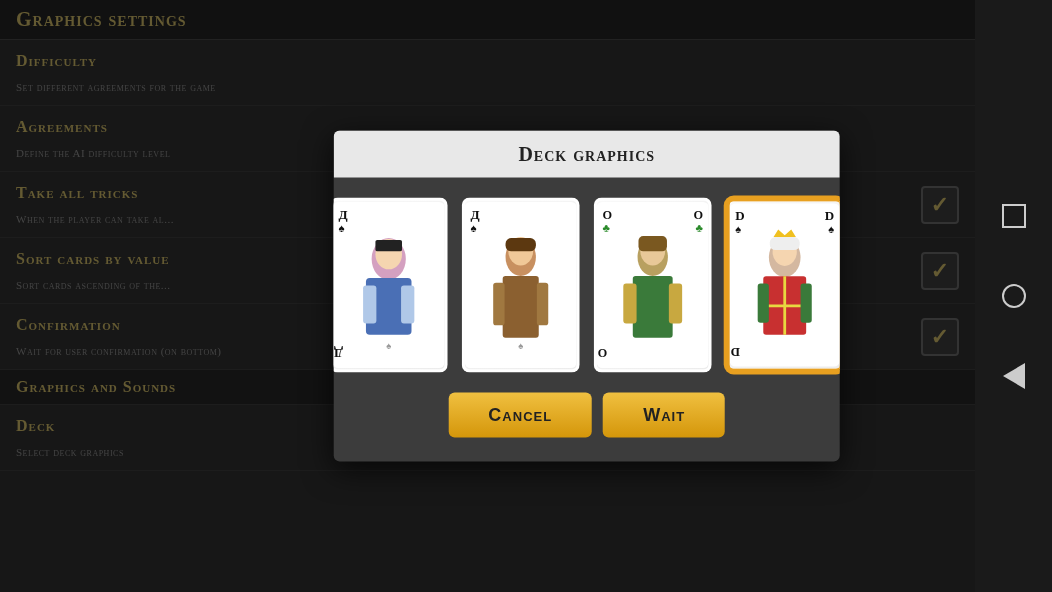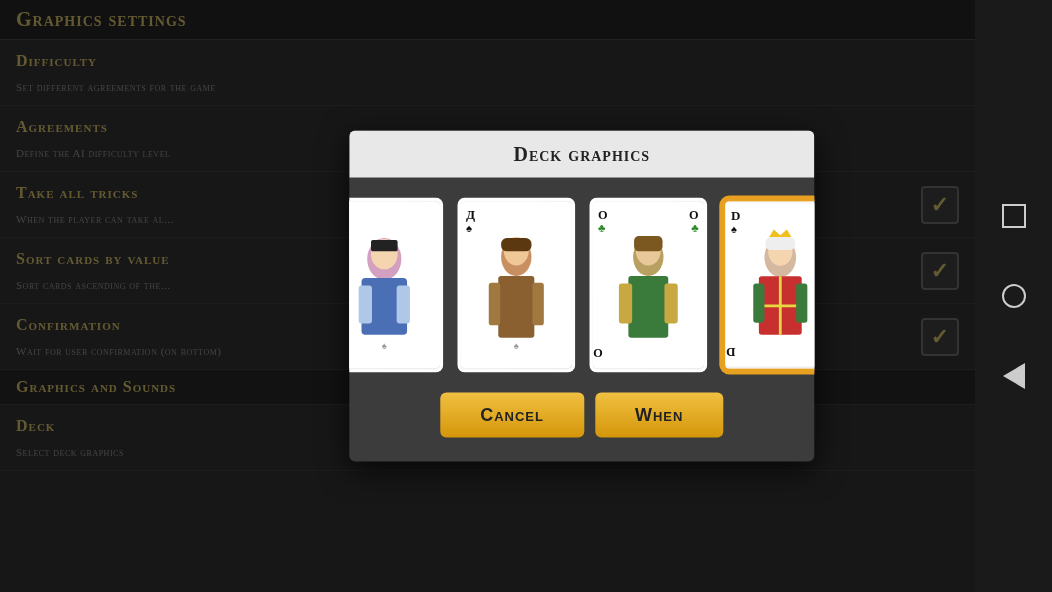--- a/index.html
+++ b/index.html
@@ -144,21 +144,21 @@
       background: rgba(0,0,0,0.5);
       z-index: 10;
     }
 
     
     .modal {
       position: absolute;
       left: 50%;
       top: 50%;
       transform: translate(-38%, -50%);
-      width: 465px;
+      width: 506px;
       background: #3c3c3c;
       border-radius: 6px;
       z-index: 20;
       overflow: hidden;
       box-shadow: 0 8px 30px rgba(0,0,0,0.7);
     }
 
     .modal-header {
       background: #e8e8e8;
       padding: 12px 20px;
@@ -425,16 +425,16 @@
             <text x="112" y="18" font-size="14" font-weight="bold" fill="#111" font-family="serif" text-anchor="end">D</text>
             <text x="112" y="32" font-size="12" fill="#111" font-family="serif" text-anchor="end">♠</text>
           </svg>
         </div>
       </div>
 
     </div>
 
     <div class="modal-buttons">
       <button class="modal-btn btn-cancel">Cancel</button>
-      <button class="modal-btn btn-save">When</button>
+      <button class="modal-btn btn-save">Wait</button>
     </div>
   </div>
 </div>
 
 </body></html>

